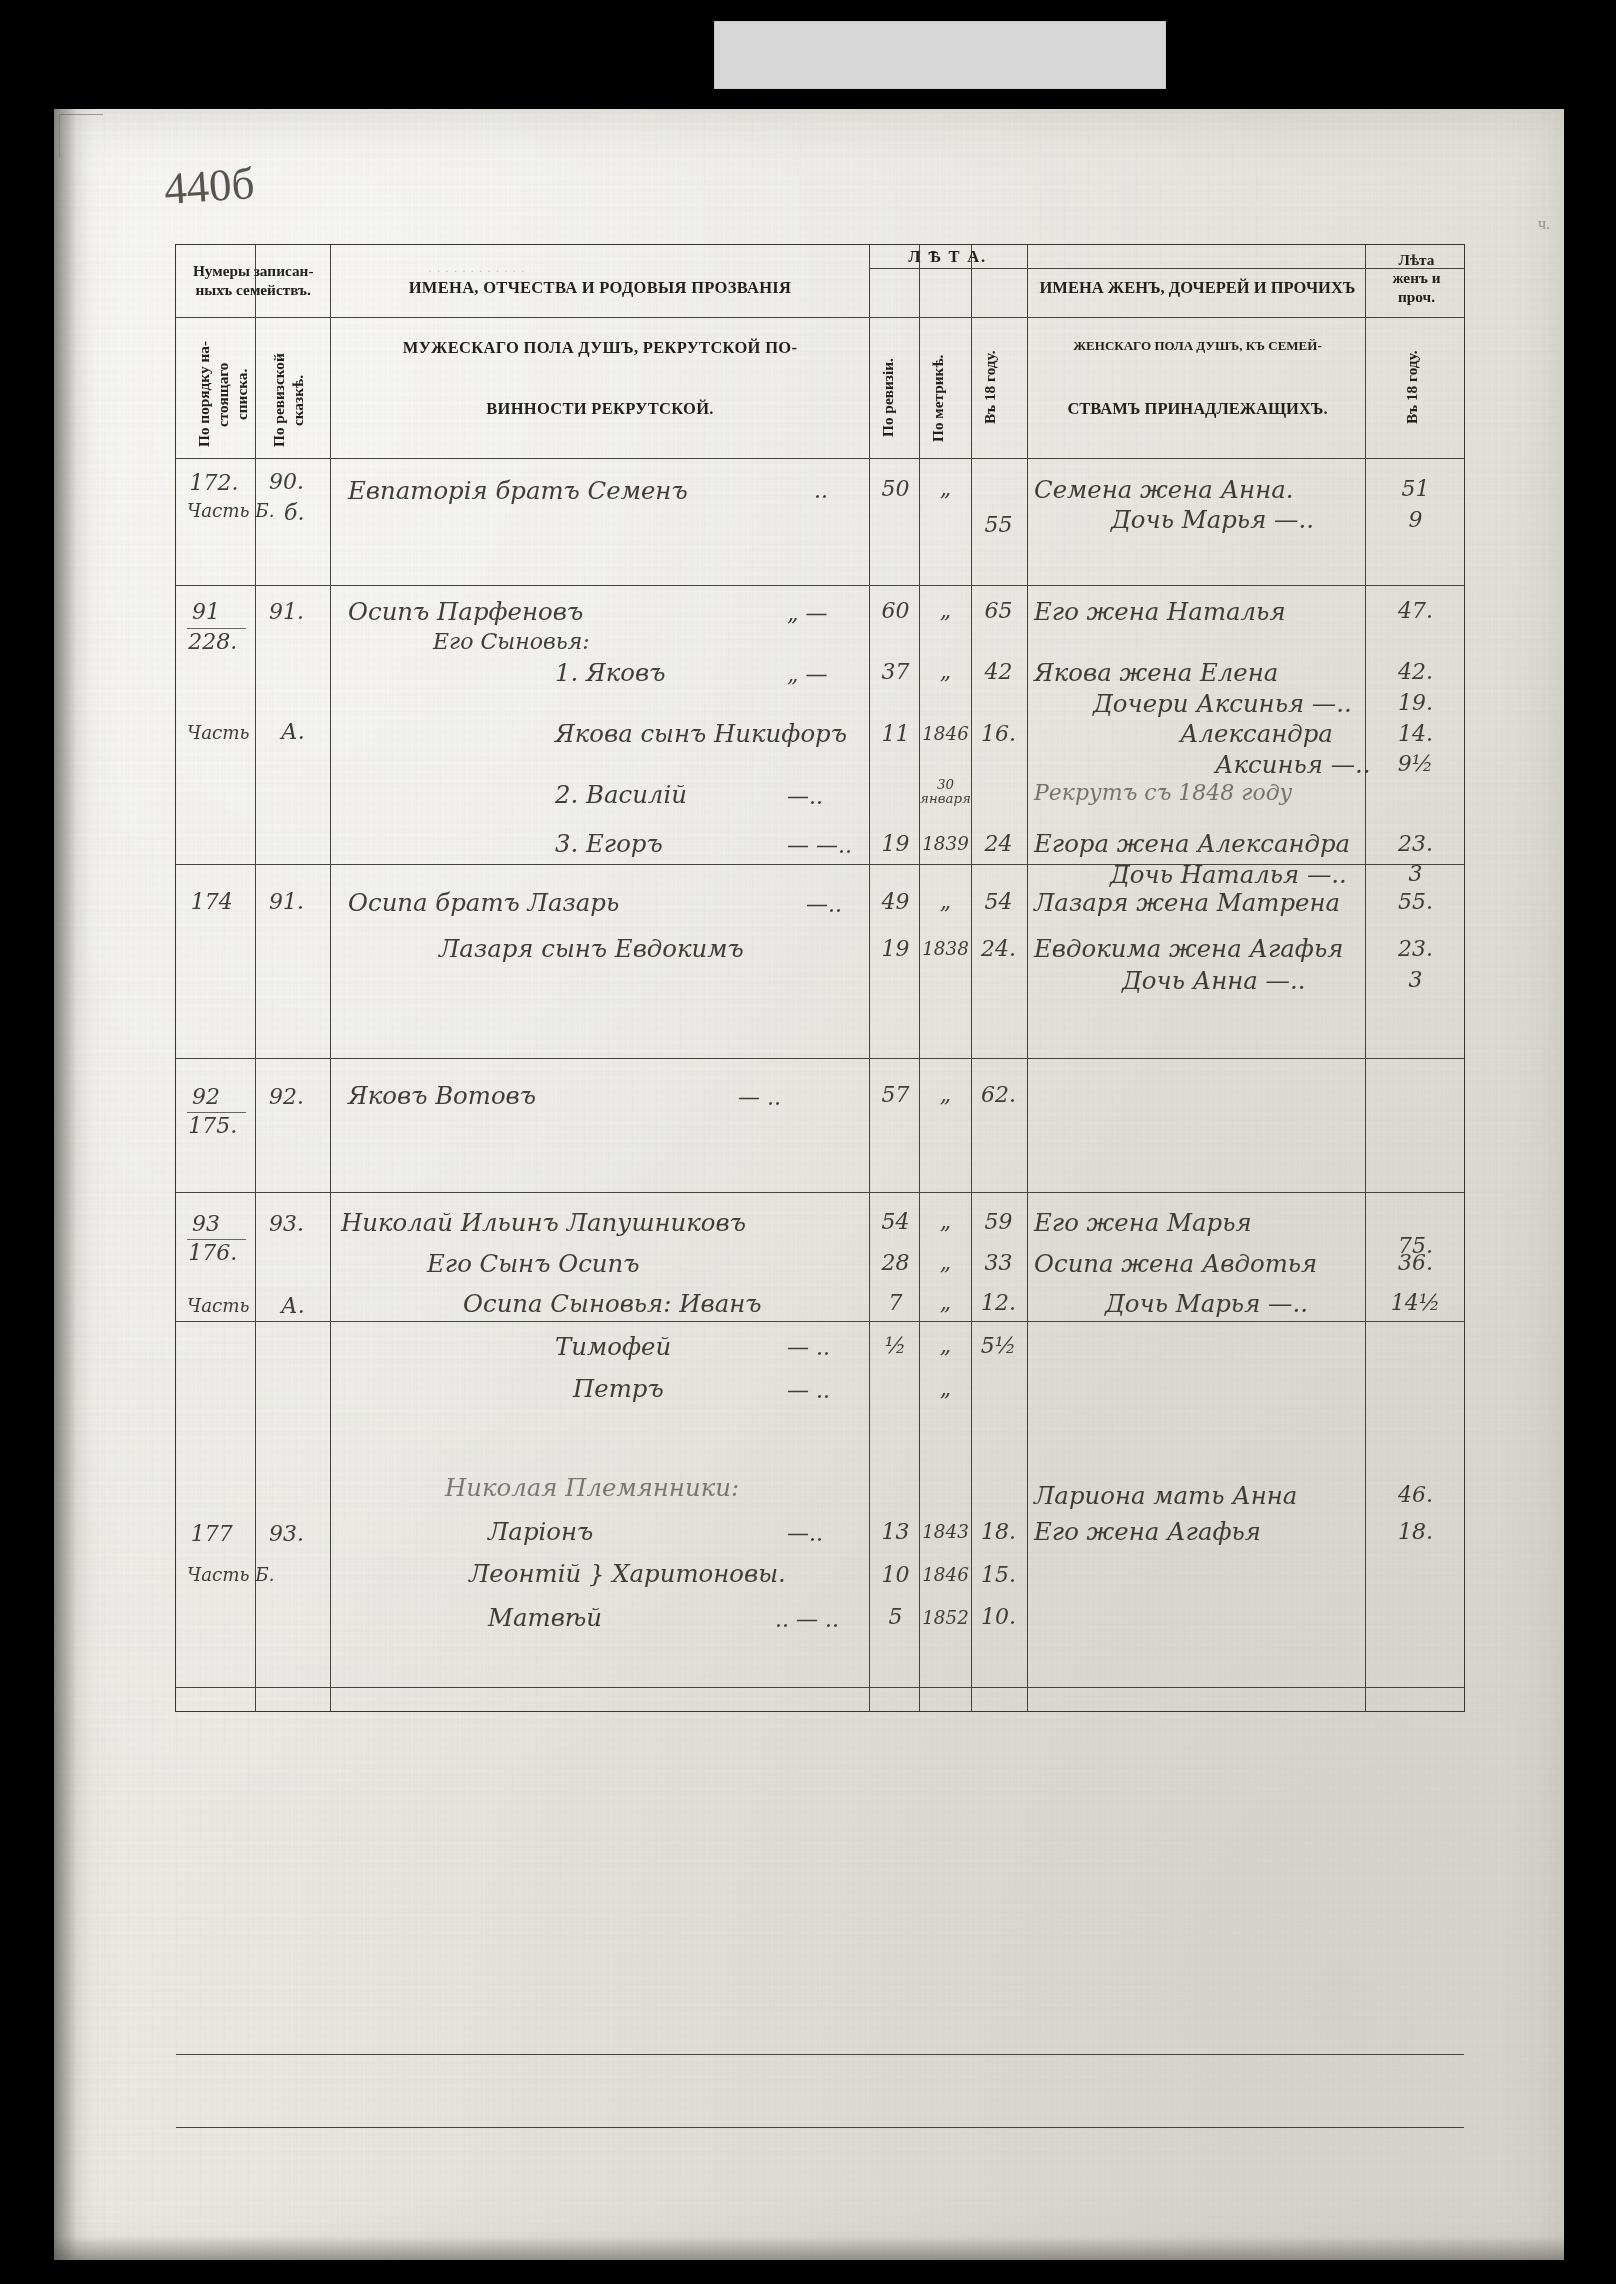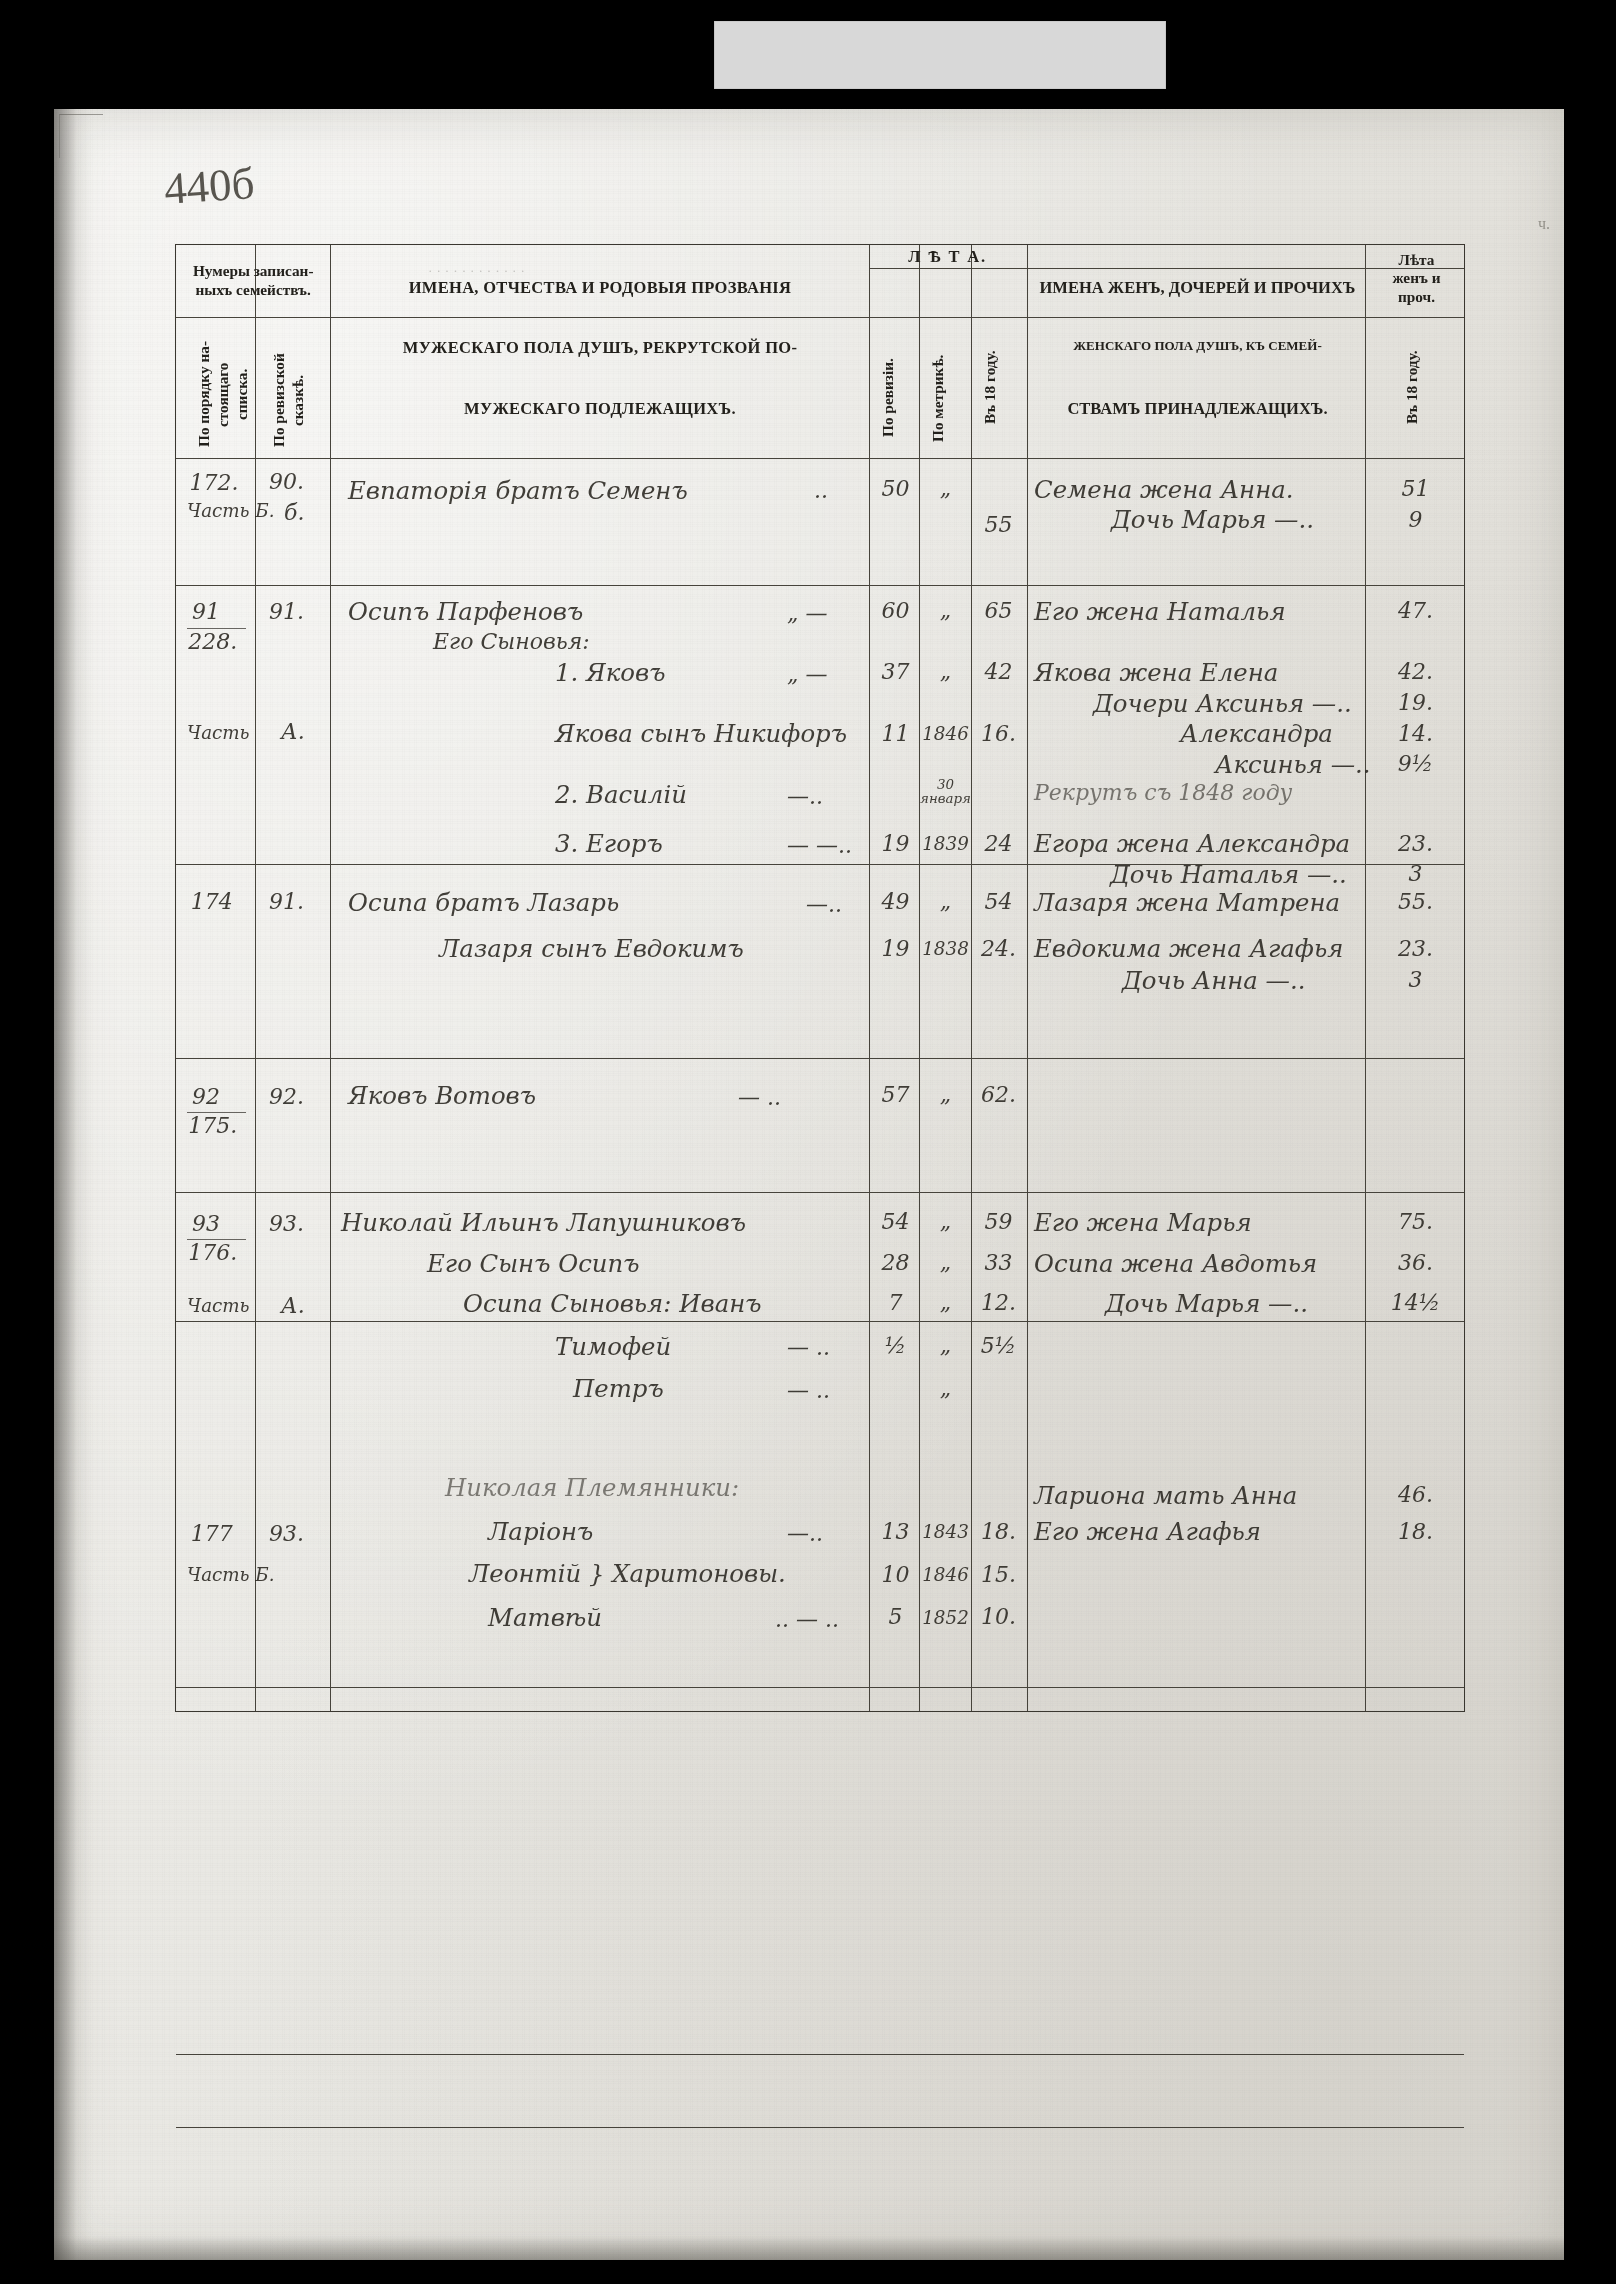--- a/index.html
+++ b/index.html
@@ -231,21 +231,21 @@
 ныхъ семействъ.</div>
 
     <div class="hd vert" style="left:18.3px; top:92px; height:115px; width:43px; font-size:15.3px; white-space:pre-line;">По порядку на-
 стоящаго списка.</div>
 
     <div class="hd vert" style="left:93px; top:104px; height:103px; width:43px; font-size:15.3px; white-space:pre-line;">По ревизской
 сказкѣ.</div>
 
     <div class="hd" style="left:163px; top:33px; width:522px; font-size:16.5px; letter-spacing:0.3px;">ИМЕНА, ОТЧЕСТВА И РОДОВЫЯ ПРОЗВАНІЯ</div>
     <div class="hd" style="left:163px; top:93px; width:522px; font-size:16.5px; letter-spacing:0.3px;">МУЖЕСКАГО ПОЛА ДУШЪ, РЕКРУТСКОЙ ПО-</div>
-    <div class="hd" style="left:163px; top:154px; width:522px; font-size:16.5px; letter-spacing:0.3px;">МУЖЕСКАГО ПОДЛЕЖАЩИХЪ.</div>
+    <div class="hd" style="left:163px; top:154px; width:522px; font-size:16.5px; letter-spacing:0.3px;">ВИННОСТИ РЕКРУТСКОЙ.</div>
 
     <div class="hd" style="left:694px; top:2.4px; width:155px; font-size:16.5px; letter-spacing:1.8px;">Л Ѣ Т А.</div>
 
     <div class="hd vert" style="left:702px; top:98px; height:110px; width:37px; font-size:15.3px;">По ревизіи.</div>
     <div class="hd vert" style="left:752px; top:98px; height:110px; width:37px; font-size:15.3px;">По метрикѣ.</div>
     <div class="hd vert" style="left:804px; top:78px; height:128px; width:40px; font-size:15.3px;">Въ 18    году.</div>
 
     <div class="hd" style="left:856px; top:33px; width:331px; font-size:16.5px;">ИМЕНА ЖЕНЪ, ДОЧЕРЕЙ И ПРОЧИХЪ</div>
     <div class="hd" style="left:856px; top:93px; width:331px; font-size:13px;">ЖЕНСКАГО ПОЛА ДУШЪ, КЪ СЕМЕЙ-</div>
     <div class="hd" style="left:856px; top:154px; width:331px; font-size:16.5px;">СТВАМЪ ПРИНАДЛЕЖАЩИХЪ.</div>
@@ -350,21 +350,21 @@
 
     <div class="hw md" style="left:16px; top:966px;">93</div>
     <div class="underline-dash" style="left:11px; top:994px; width:59px;"></div>
     <div class="hw md" style="left:12.2px; top:995px;">176.</div>
     <div class="hw md" style="left:93px; top:966px;">93.</div>
     <div class="hw lg" style="left:165px; top:963px;">Николай Ильинъ Лапушниковъ</div>
     <div class="hw md c" style="left:697px; top:964px; width:45px;">54</div>
     <div class="hw md c" style="left:747px; top:964px; width:45px;">„</div>
     <div class="hw md c" style="left:797px; top:964px; width:51px;">59</div>
     <div class="hw lg" style="left:858px; top:963px;">Его жена Марья</div>
-    <div class="hw md c" style="left:1192px; top:964px; width:95px;">75.</div>
+    <div class="hw md c" style="left:1192px; top:988px; width:95px;">75.</div>
 
     <div class="hw lg" style="left:251px; top:1004px;">Его Сынъ Осипъ</div>
     <div class="hw md c" style="left:697px; top:1005px; width:45px;">28</div>
     <div class="hw md c" style="left:747px; top:1005px; width:45px;">„</div>
     <div class="hw md c" style="left:797px; top:1005px; width:51px;">33</div>
     <div class="hw lg" style="left:858px; top:1004px;">Осипа жена Авдотья</div>
     <div class="hw md c" style="left:1192px; top:1005px; width:95px;">36.</div>
 
     <div class="hw sm" style="left:11px; top:1050px;">Часть</div>
     <div class="hw md" style="left:105px; top:1048px;">А.</div>

